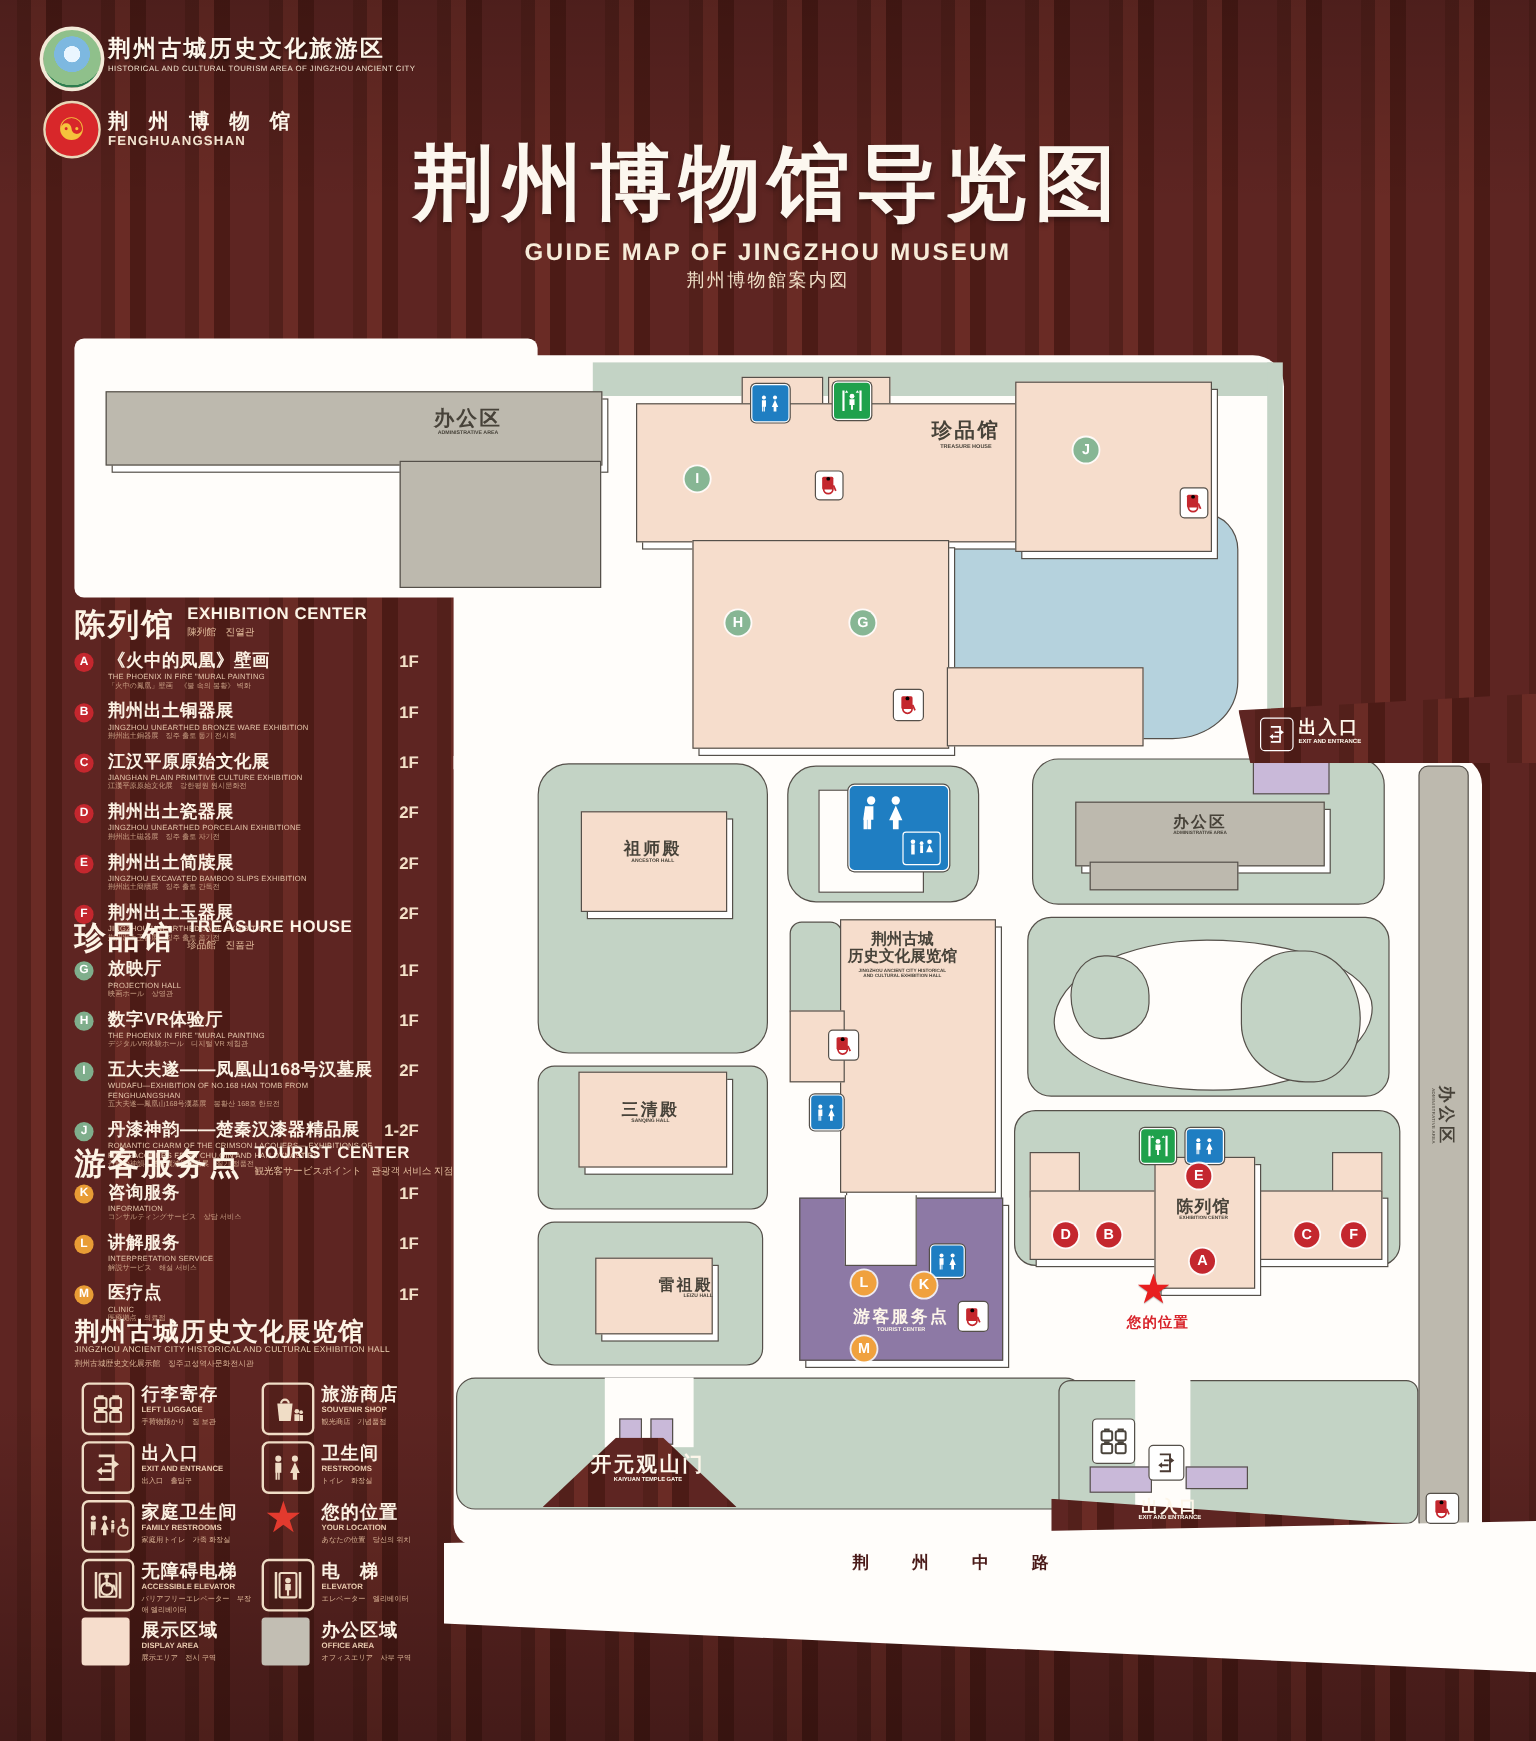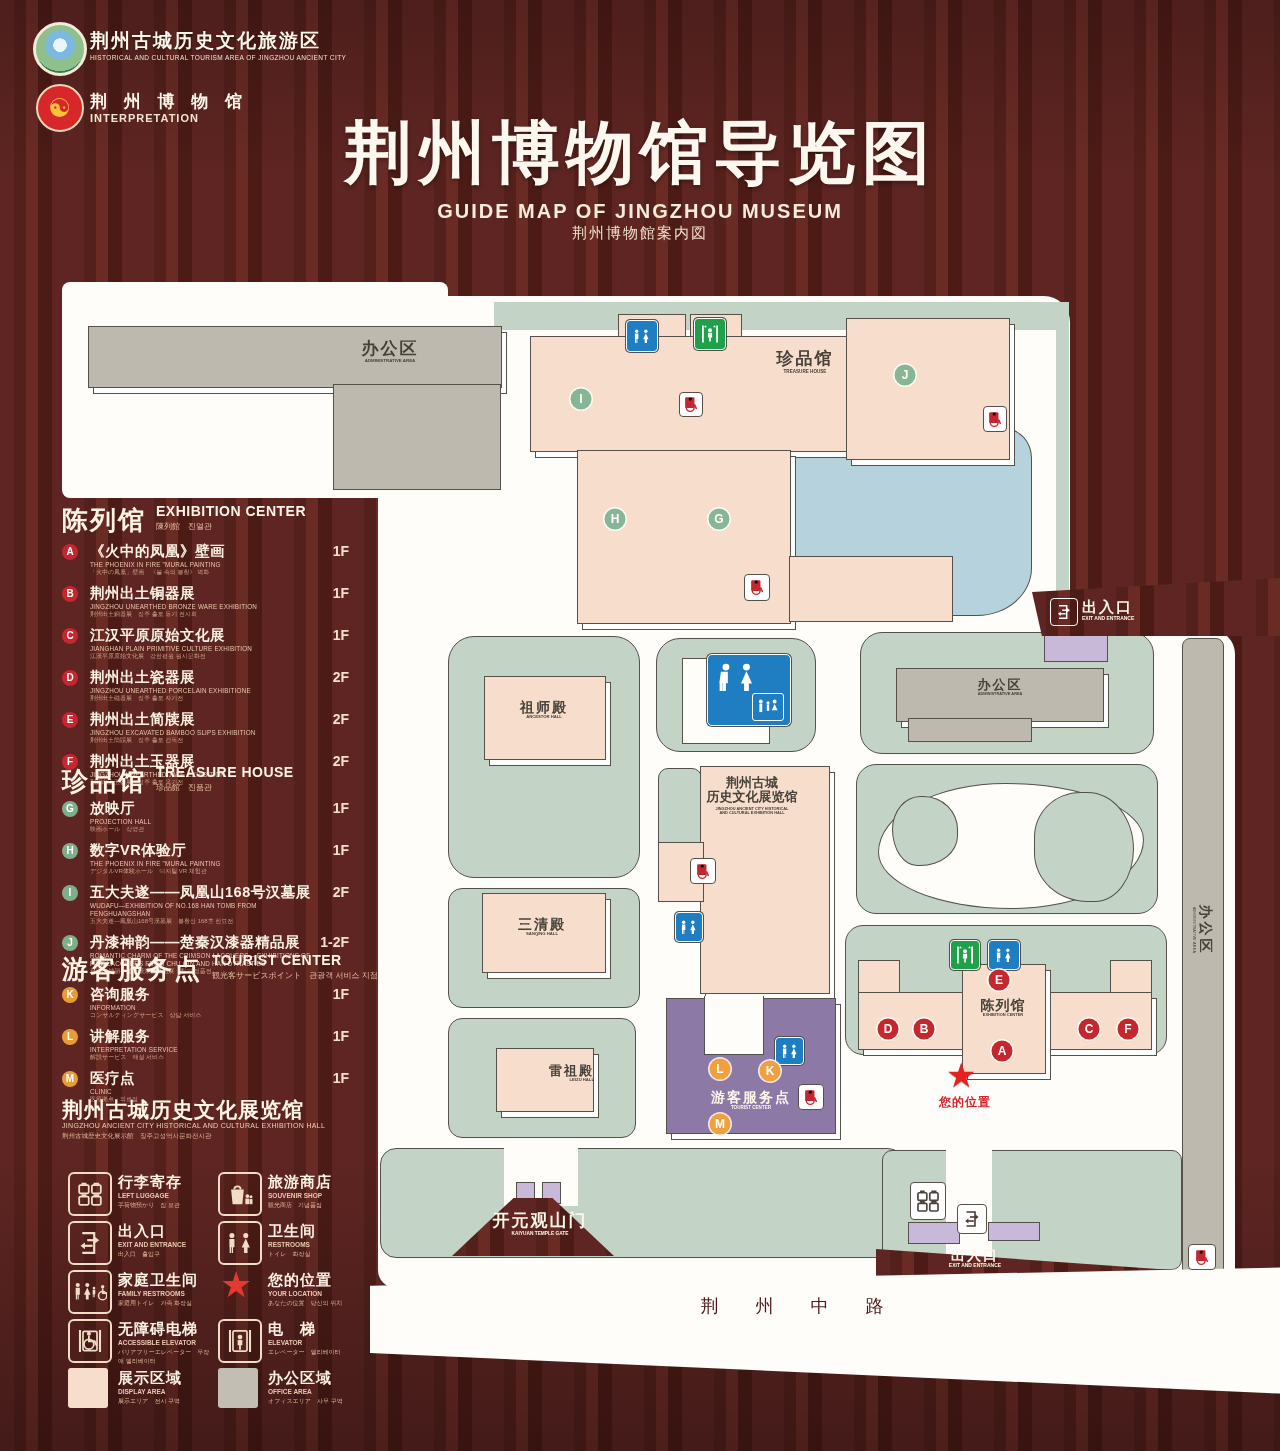--- a/index.html
+++ b/index.html
@@ -35,21 +35,21 @@
   .bg-red{background:#c4272e;} .bg-grn{background:#7fae8c;} .bg-org{background:#e89c35;}
   .floor{position:absolute;right:0;top:0;color:#f3e0c8;font-size:14px;font-weight:bold;}
   .i-zh{color:#fbf1e3;font-size:14.5px;font-weight:bold;line-height:17px;letter-spacing:.5px;}
   .i-en{color:#e8c9ae;font-size:6.3px;line-height:8px;margin-top:1px;letter-spacing:.2px;}
   .i-sub{color:#d9b294;font-size:6px;line-height:7px;opacity:.85;}
   #hall-zh{left:62px;top:1096px;color:#fdf4e6;font-size:21px;font-weight:bold;letter-spacing:1px;}
   #hall-en{left:62px;top:1122px;color:#ecd2b4;font-size:7px;letter-spacing:.3px;}
   #hall-sub{left:62px;top:1132px;color:#d9b294;font-size:6.5px;}
   
   #legend{left:62px;top:1150px;width:300px;display:grid;grid-template-columns:150px 150px;grid-auto-rows:49px;}
-  .lg-item{position:relative;margin-top:20px;}
+  .lg-item{position:relative;}
   .lgbox{position:absolute;left:6px;top:2px;width:40px;height:40px;border:2.5px solid #f0ddc6;border-radius:6px;color:#f0ddc6;display:flex;align-items:center;justify-content:center;}
   .lgplain{position:absolute;left:6px;top:2px;width:40px;height:40px;border-radius:3px;}
   .lg-zh{position:absolute;left:56px;top:3px;color:#fbf1e3;font-size:15px;font-weight:bold;letter-spacing:1px;}
   .lg-en{position:absolute;left:56px;top:22px;color:#e8c9ae;font-size:6.5px;font-weight:bold;}
   .lg-sub{position:absolute;left:56px;top:31px;color:#d9b294;font-size:6px;}
   .lgstar{position:absolute;left:8px;top:-4px;font-size:36px;color:#e23a2e;}
   
   .plate{background:#fffdfa;}
   .wood{background:repeating-linear-gradient(90deg,#5e2522 0 14px,#53201b 14px 26px,#6a2b25 26px 38px,#4c1b16 38px 52px,#5e2522 52px 70px);}
   .lawn{background:#c3d3c5;border:1.5px solid #55504a;border-radius:20px;}
@@ -62,37 +62,37 @@
   .maplab .z{font-weight:bold;}
   .maplab .e{font-weight:bold;transform-origin:center top;}
   .wlab{color:#fdf6ea;text-align:center;line-height:1.1;}
   .mk{position:absolute;width:21px;height:21px;border-radius:50%;color:#fff;font-weight:bold;font-size:12px;text-align:center;line-height:21px;transform:translate(-50%,-50%);box-shadow:0 0 0 1.5px rgba(255,255,255,.85);}
   .mk-red{background:#c4272e;} .mk-grn{background:#87b694;} .mk-org{background:#f0a13e;}
   .mic{display:flex;align-items:center;justify-content:center;border-radius:4px;}
   .ic-blue{background:#1f7ec2;border:1.5px solid #fff;box-shadow:0 0 0 1px #55504a;color:#fff;}
   .ic-grn{background:#1fa14c;border:1.5px solid #fff;box-shadow:0 0 0 1px #55504a;color:#fff;}
   .ic-wht{background:#fff;border:1.5px solid #55504a;}
   .star{color:#e81f1f;font-size:34px;line-height:30px;text-shadow:0 1px 1px rgba(0,0,0,.3);}
-  #road-text{font-weight:normal;color:#4a1a18;font-size:18px;letter-spacing:16px;}
+  #road-text{font-weight:bold;color:#4a1a18;font-size:14px;letter-spacing:16px;}
   .strip-lab{color:#474239;font-weight:bold;font-size:14px;letter-spacing:3px;white-space:nowrap;}
   .strip-en{color:#474239;font-size:3.6px;letter-spacing:.3px;}
 </style>
 </head>
 <body>
 
 <div id="canvas" class="nosel">
 
   <div class="abs hlogo" id="logo1"></div>
   <div class="abs hlogo" id="logo2">
       <span class="bird">☯</span>
     </div>
   <div class="abs h-zh1">荆州古城历史文化旅游区</div>
   <div class="abs h-en1">HISTORICAL AND CULTURAL TOURISM AREA OF JINGZHOU ANCIENT CITY</div>
   <div class="abs h-zh2">荆 州 博 物 馆</div>
-  <div class="abs h-en2">INTERPRETATION</div>
+  <div class="abs h-en2">FENGHUANGSHAN</div>
   <div class="abs" id="title">荆州博物馆导览图</div>
   <div class="abs" id="title-en">GUIDE MAP OF JINGZHOU MUSEUM</div>
   <div class="abs" id="title-ja">荆州博物館案内図</div>
 
   <div class="abs sechead" style="left:62px;top:503px;">
     <span class="sec-zh">陈列馆</span>
     <span>
         <div class="sec-en">EXHIBITION CENTER</div>
           <div class="sec-sub">陳列館　진열관</div>
       </span>

